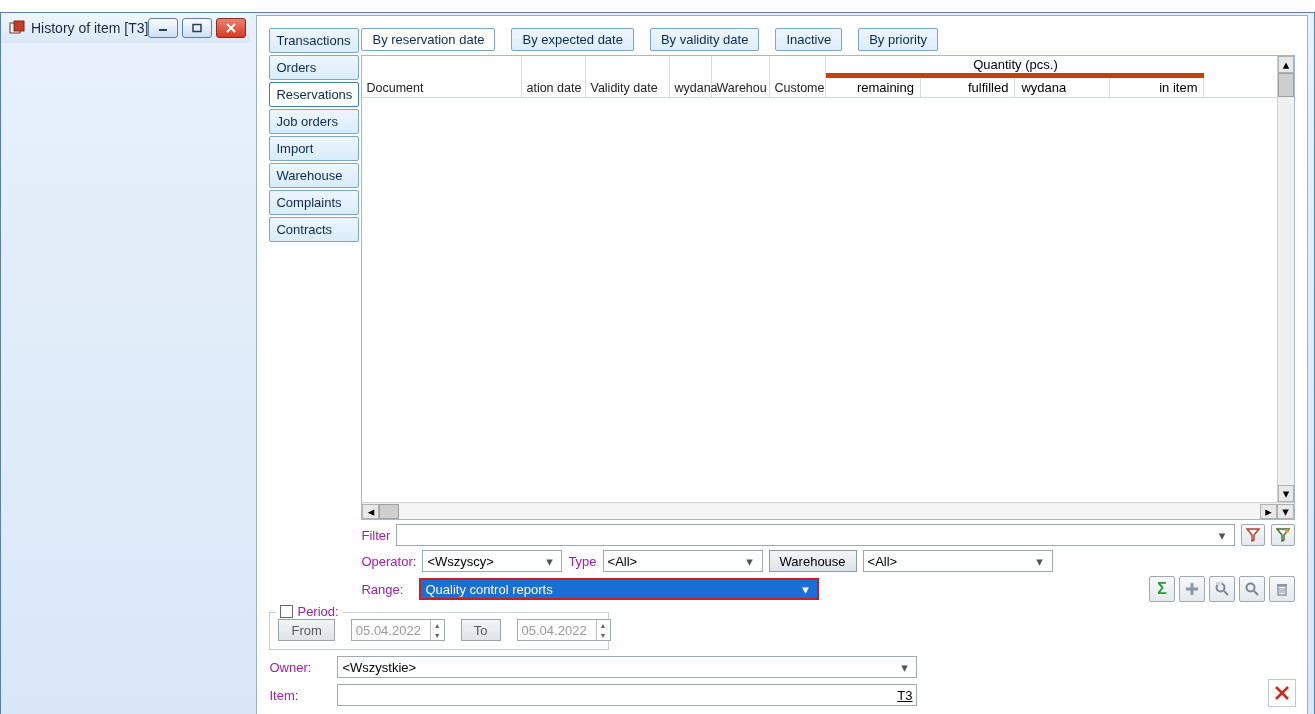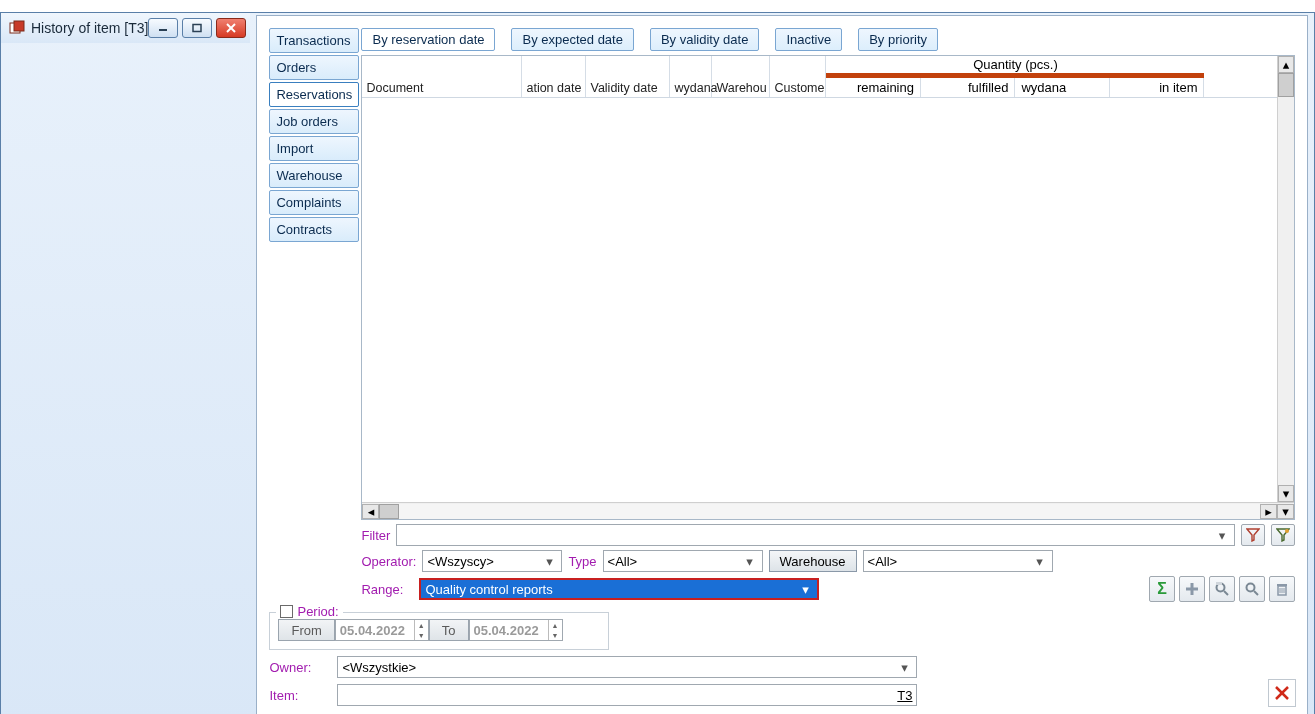--- a/index.html
+++ b/index.html
@@ -86,24 +86,24 @@
 
 .range-row .range-combo {
   flex:1; max-width:400px; background:#1a6fd6; color:#fff; border:2px solid #c82020;
 }
 
 .period-box {
   border:1px solid #c8d0d8; padding:6px 8px 8px; width:340px; position:relative; margin-top:10px;
 }
 .period-legend { position:absolute; top:-9px; left:6px; background:#fff; padding:0 4px; display:flex; align-items:center; gap:4px; }
 .chk { width:13px; height:13px; border:1px solid #6a6a6a; background:#fff; display:inline-block; }
-.period-inner { display:flex; gap:0; align-items:center; }
+.period-inner { display:flex; gap:16px; align-items:center; }
 .datebox { display:flex; align-items:center; border:1px solid #a0a8b0; height:22px; background:#fff; color:#6a6a6a; }
 .datebox.disabled { color:#9a9a9a; }
-.datebox input { border:0; width:78px; padding:0 4px; color:inherit; background:transparent;font-weight:bold; }
+.datebox input { border:0; width:78px; padding:0 4px; color:inherit; background:transparent; }
 .spin { width:14px; display:flex; flex-direction:column; }
 .spin div { height:10px; border-left:1px solid #bbb; display:flex; align-items:center; justify-content:center; font-size:7px; color:#666; cursor:pointer; }
 .btnsm { height:22px; padding:0 12px; border:1px solid #9aa4ae; background:linear-gradient(#f2f4f6,#dfe4e8); color:#5a5a5a; cursor:pointer; }
 
 .foot-row { display:flex; align-items:center; gap:8px; margin-top:6px; }
 .foot-row .label { width:60px; }
 .foot-combo { flex:0 0 580px; }
 
 .close-x {
   position:absolute; right:18px; bottom:18px;

